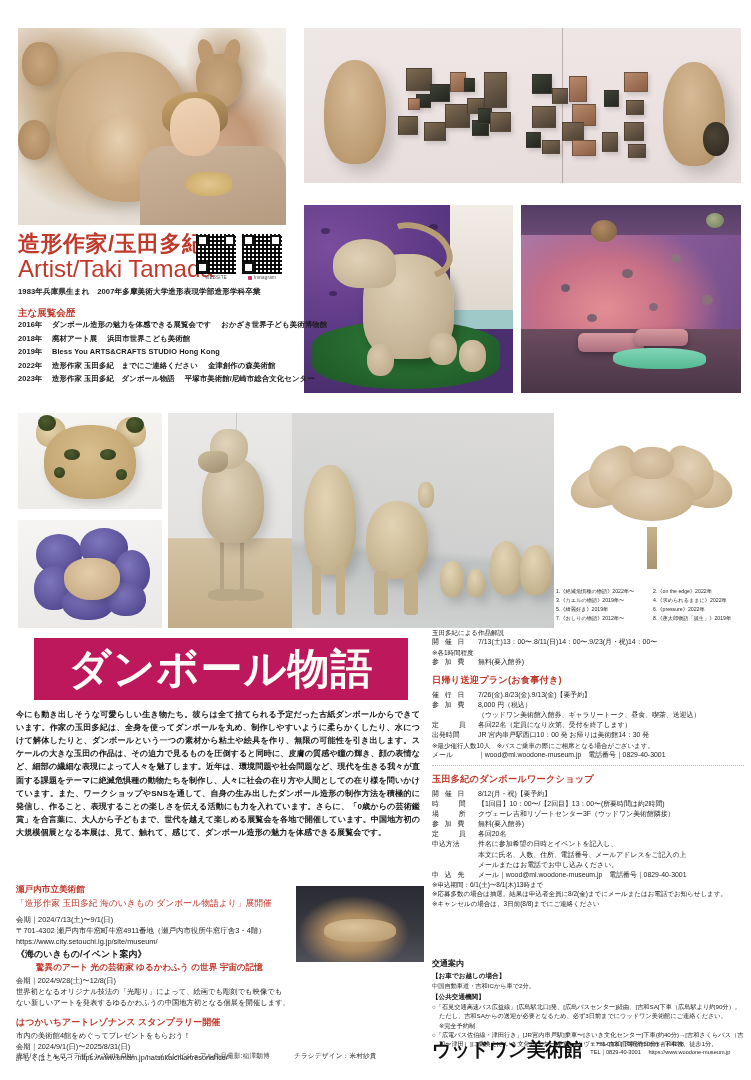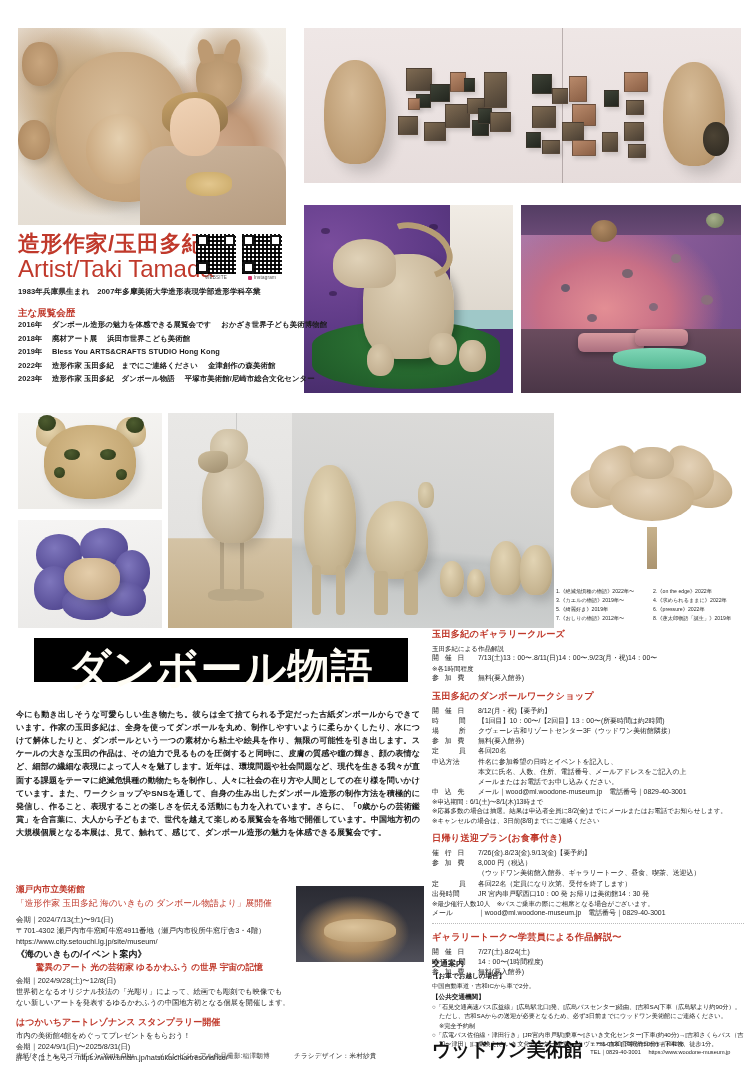--- a/index.html
+++ b/index.html
@@ -185,21 +185,21 @@
   .qr-lbl.ig:before{content:"";display:inline-block;width:4px;height:4px;background:#d6336c;
       border-radius:1px;margin-right:2px;vertical-align:-.5px;}
 
   .hist-title{position:absolute;left:18px;top:307px;font-size:9.5px;font-weight:bold;color:#c0392b;}
   .hist-list{position:absolute;left:18px;top:320px;width:400px;}
   .hist-row{font-size:7.4px;color:#1c1c1c;margin-bottom:3.6px;font-weight:bold;letter-spacing:.1px;}
   .hist-row .yr{display:inline-block;width:34px;}
   .hist-row .t2{margin-left:10px;}
 
   
-  .banner{position:absolute;left:34px;top:638px;width:374px;height:44px;background:#000000;}
+  .banner{position:absolute;left:34px;top:638px;width:374px;height:62px;background:#be185d;}
   .banner span{display:block;font-size:42px;line-height:62px;color:#fffdf5;font-weight:bold;
     text-align:center;letter-spacing:1px;}
 
   
   .lead{position:absolute;left:16px;top:708px;width:404px;font-size:8.1px;line-height:1.62;
     color:#1a1a1a;text-align:justify;font-weight:bold;letter-spacing:.05px;}
 
   
   .setouchi{position:absolute;left:16px;top:884px;width:276px;}
   .s-name{font-size:8.6px;font-weight:bold;color:#c0392b;margin-bottom:2px;}
@@ -496,31 +496,57 @@
 
   <div class="credits">
     <span>表紙/タイトルロゴデザイン:Yuria Oku</span>
     <span>メインビジュアル作品撮影:稲澤朝博</span>
     <span>チラシデザイン：米村紗貴</span>
   </div>
 
   <div class="rcol">
 
     <div class="ev">
-      <div class="ev-h">玉田多紀のギャラリークルーズ</div>
       <div class="ev-n">玉田多紀による作品解説</div>
       <div class="ev-r">
         <span class="k">開 催 日</span>
         <span class="v">7/13(土)13：00〜.8/11(日)14：00〜.9/23(月・祝)14：00〜</span>
       </div>
       <div class="ev-n">※各1時間程度</div>
       <div class="ev-r">
         <span class="k">参 加 費</span>
         <span class="v">無料(要入館券)</span>
       </div>
+    </div>
+
+    <div class="ev">
+      <div class="ev-h">日帰り送迎プラン(お食事付き)</div>
+      <div class="ev-r">
+        <span class="k">催 行 日</span>
+        <span class="v">7/26(金).8/23(金).9/13(金)【要予約】</span>
+      </div>
+      <div class="ev-r">
+        <span class="k">参 加 費</span>
+        <span class="v">8,000 円（税込）</span>
+      </div>
+      <div class="ev-sub">（ウッドワン美術館入館券、ギャラリートーク、昼食、喫茶、送迎込）</div>
+      <div class="ev-r">
+        <span class="k">定　　員</span>
+        <span class="v">各回22名（定員になり次第、受付を終了します）</span>
+      </div>
+      <div class="ev-r">
+        <span class="k wide">出発時間</span>
+        <span class="v">JR 宮内串戸駅西口10：00 発 お帰りは美術館14：30 発</span>
+      </div>
+      <div class="ev-n">※最少催行人数10人　※バスご乗車の際にご相席となる場合がございます。</div>
+      <div class="ev-r">
+        <span class="k wide">メール</span>
+        <span class="v">｜wood@ml.woodone-museum.jp　電話番号｜0829-40-3001</span>
+      </div>
+      <hr class="hr-dot">
     </div>
 
     <div class="ev">
       <div class="ev-h">玉田多紀のダンボールワークショップ</div>
       <div class="ev-r">
         <span class="k">開 催 日</span>
         <span class="v">8/12(月・祝)【要予約】</span>
       </div>
       <div class="ev-r">
         <span class="k">時　　間</span>
@@ -546,62 +572,20 @@
       <div class="ev-sub">メールまたはお電話でお申し込みください。</div>
       <div class="ev-r">
         <span class="k">申 込 先</span>
         <span class="v">メール｜wood@ml.woodone-museum.jp　電話番号｜0829-40-3001</span>
       </div>
       <div class="ev-n">※申込期間：6/1(土)〜8/1(木)13時まで</div>
       <div class="ev-n">※応募多数の場合は抽選。結果は申込者全員に8/2(金)までにメールまたはお電話でお知らせします。</div>
       <div class="ev-n">※キャンセルの場合は、3日前(8/8)までにご連絡ください</div>
     </div>
 
-    <div class="ev">
-      <div class="ev-h">日帰り送迎プラン(お食事付き)</div>
-      <div class="ev-r">
-        <span class="k">催 行 日</span>
-        <span class="v">7/26(金).8/23(金).9/13(金)【要予約】</span>
-      </div>
-      <div class="ev-r">
-        <span class="k">参 加 費</span>
-        <span class="v">8,000 円（税込）</span>
-      </div>
-      <div class="ev-sub">（ウッドワン美術館入館券、ギャラリートーク、昼食、喫茶、送迎込）</div>
-      <div class="ev-r">
-        <span class="k">定　　員</span>
-        <span class="v">各回22名（定員になり次第、受付を終了します）</span>
-      </div>
-      <div class="ev-r">
-        <span class="k wide">出発時間</span>
-        <span class="v">JR 宮内串戸駅西口10：00 発 お帰りは美術館14：30 発</span>
-      </div>
-      <div class="ev-n">※最少催行人数10人　※バスご乗車の際にご相席となる場合がございます。</div>
-      <div class="ev-r">
-        <span class="k wide">メール</span>
-        <span class="v">｜wood@ml.woodone-museum.jp　電話番号｜0829-40-3001</span>
-      </div>
-      <hr class="hr-dot">
-    </div>
-
-    <div class="ev">
-      <div class="ev-h">ギャラリートーク〜学芸員による作品解説〜</div>
-      <div class="ev-r">
-        <span class="k">開 催 日</span>
-        <span class="v">7/27(土).8/24(土)</span>
-      </div>
-      <div class="ev-r">
-        <span class="k">時　　間</span>
-        <span class="v">14：00〜(1時間程度)</span>
-      </div>
-      <div class="ev-r">
-        <span class="k">参 加 費</span>
-        <span class="v">無料(要入館券)</span>
-      </div>
-    </div>
   </div>
 
   <div class="access">
     <div class="ac-h">交通案内</div>
     <div class="ac-sh">【お車でお越しの場合】</div>
     <div class="ac-l">中国自動車道・吉和ICから車で2分。</div>
     <div class="ac-sh">【公共交通機関】</div>
     <div class="ac-l ind">○「石見交通高速バス広益線」[広島駅北口]発、[広島バスセンター]経由、[吉和SA]下車（広島駅より約90分）。ただし、吉和SAからの送迎が必要となるため、必ず3日前までにウッドワン美術館にご連絡ください。</div>
     <div class="ac-l" style="padding-left:7px;">※完全予約制</div>
     <div class="ac-l ind">○「広電バス佐伯線・津田行き」[JR宮内串戸駅]乗車〜[さいき文化センター]下車(約40分)→[吉和さくらバス（吉和〜津田）]に乗換え[さいき文化センター]乗車〜[クヴェーレ吉和]下車(約50分)→下車後、徒歩1分。</div>

